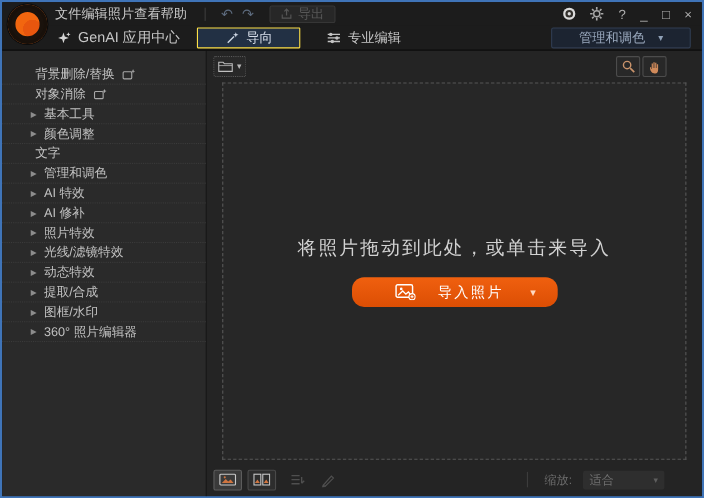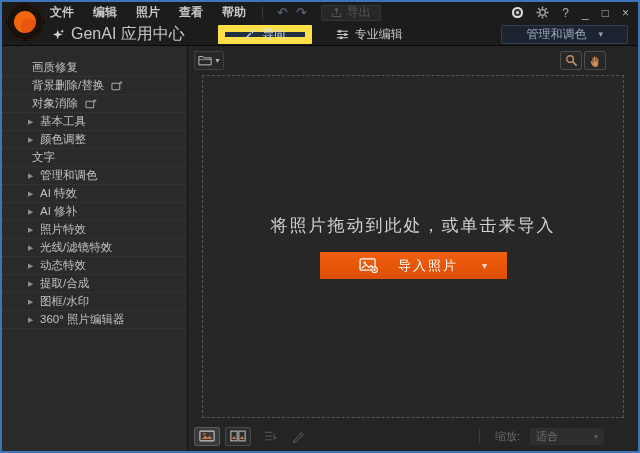--- a/index.html
+++ b/index.html
@@ -9,39 +9,39 @@
          border:2px solid #3f74b8; box-shadow: inset 0 0 0 1px #10151c; }
 
   
   .titlebar { height:21px; display:flex; align-items:center; background:#1c1c1c; position:relative; }
   .logo { position:absolute; top:2px; left:5px; width:36px; height:36px; border-radius:50%;
           background:
             radial-gradient(circle at 62% 62%, #e8560e 0 26%, transparent 27%),
             conic-gradient(from 210deg, #f2660f 0 70%, #8a3203 70% 78%, #f2660f 78% 100%);
           box-shadow: inset 0 0 0 3px rgba(20,10,5,.25), inset 0 0 0 7px #1a120c, 0 0 0 1px #0c0c0c;
           z-index:9; }
-  .menus { margin-left:48px; display:flex; gap:19px; font-size:12px; color:#c9c9c9;font-weight:bold; }
+  .menus { margin-left:48px; display:flex; font-size:12px; color:#c9c9c9; }
   .menu-item { cursor:default; }
   .tb-sep { width:1px; height:12px; background:#3c3c3c; margin:0 10px 0 16px; }
   .hist { font-size:13px; color:#5d6b7e; margin:0 4px; line-height:1; }
   .export-btn { display:flex; align-items:center; gap:5px; margin-left:10px;
                 background:#272727; border:1px solid #363636; border-radius:2px;
                 padding:1px 9px; font-size:12px; color:#585858; height:16px; }
   .tb-right { margin-left:auto; display:flex; align-items:center; gap:13px; padding-right:9px; }
   .tb-right span { font-size:12px; color:#b0b0b0; line-height:1; }
   .acct { width:11px; height:11px; border-radius:50%; background:#dcdcdc;
           box-shadow: inset 0 0 0 2px #dcdcdc, inset 0 0 0 4px #33302c; }
 
   
   .navbar { height:23px; display:flex; align-items:center; background:#1c1c1c;
             border-bottom:1px solid #0a0a0a; position:relative; }
-  .genai { margin-left:50px; display:flex; align-items:center; gap:6px; font-size:16px; color:#c6c6c6; }
-  .guided-btn { margin-left:33px; width:94px; height:19px; display:flex; align-items:center;
+  .genai { margin-left:50px; display:flex; align-items:center; gap:6px; font-size:13px; color:#c6c6c6; }
+  .guided-btn { margin-left:16px; width:94px; height:19px; display:flex; align-items:center;
                 justify-content:center; gap:6px; font-size:12px; color:#d7dee9;
-                background:#223044; border:7px solid #fde047; border-radius:1px; }
+                background:#223044; border:1px solid #fde047; border-radius:1px; }
   .pro-btn { margin-left:24px; display:flex; align-items:center; gap:6px; font-size:12px; color:#c6c6c6; }
   .manage-btn { margin-left:auto; margin-right:10px; height:19px; padding:0 24px;
                 display:flex; align-items:center; gap:12px; font-size:12px; color:#9aa9be;
                 background:#1c2431; border:1px solid #303d52; border-radius:2px; }
   .chev { font-size:9px; color:#8fa0b6; }
 
   
   .main { display:flex; height:405px; }
   .sidebar { width:186px; background:#2a2a2a; border-right:1px solid #141414; padding-top:13px; }
   .sb-item { height:18px; display:flex; align-items:center; padding-left:26px; padding-right:8px;
@@ -55,21 +55,21 @@
   .tool-btn { height:19px; display:flex; align-items:center; justify-content:center; gap:3px;
               border:1px dotted #5a5a5a; border-radius:2px; background:#282828; }
   .folder-btn { width:30px; }
   .mini-chev { font-size:8px; color:#b8b8b8; }
   .zh-group { margin-left:auto; display:flex; gap:2px; }
   .zh-group .tool-btn { width:22px; border-style:solid; border-color:#4c4c4c; }
 
   .dropzone { flex:1; margin:3px 14px 5px 14px; border:1px dashed #575757; background:#272727;
               display:flex; flex-direction:column; align-items:center; justify-content:center; gap:15px; }
   .drop-hint { color:#d2d2d2; font-size:17px; letter-spacing:2px; }
-  .import-btn { width:187px; height:27px; border:none; border-radius:0; cursor:pointer;
+  .import-btn { width:187px; height:27px; border:none; border-radius:11px; cursor:pointer;
                 background:linear-gradient(#f0600f,#dc4e04);
                 display:flex; align-items:center; justify-content:center; gap:0;
                 color:#fff; font-size:13px;padding-left:20px; }
   .import-btn .lbl { margin:0 24px 0 20px; letter-spacing:2px; }
   .import-btn .chev { color:#ffd9c2; font-size:10px; }
 
   .bottom-bar { height:28px; display:flex; align-items:center; padding:0 34px 2px 6px; gap:5px; }
   .view-btn { width:26px; height:19px; display:flex; align-items:center; justify-content:center;
               border:1px solid #5c5c5c; border-radius:2px; background:#3a3a3a; }
   .view-btn.alt { background:#2d2d2d; border-color:#4a4a4a; }
@@ -150,23 +150,20 @@
     </div>
     <div class="manage-btn">
       <span>管理和调色</span>
       <span class="chev">▾</span>
     </div>
   </div>
 
   <div class="main">
 
     <div class="sidebar">
-      <div class="sb-item no-arrow">
-        <span>画质修复</span>
-      </div>
       <div class="sb-item no-arrow">
         <span>背景删除/替换</span>
         <svg class="sb-badge" width="12" height="12" viewBox="0 0 13 13">
           <rect x="1" y="3.5" width="8.5" height="7" rx="1" stroke="#a8a8a8" stroke-width="1.1" fill="none"></rect>
           <path d="M10.8 0.8 L11.4 2.4 L13 3 L11.4 3.6 L10.8 5.2 L10.2 3.6 L8.6 3 L10.2 2.4 Z" fill="#a8a8a8"></path>
         </svg>
       </div>
       <div class="sb-item no-arrow">
         <span>对象消除</span>
         <svg class="sb-badge" width="12" height="12" viewBox="0 0 13 13">

